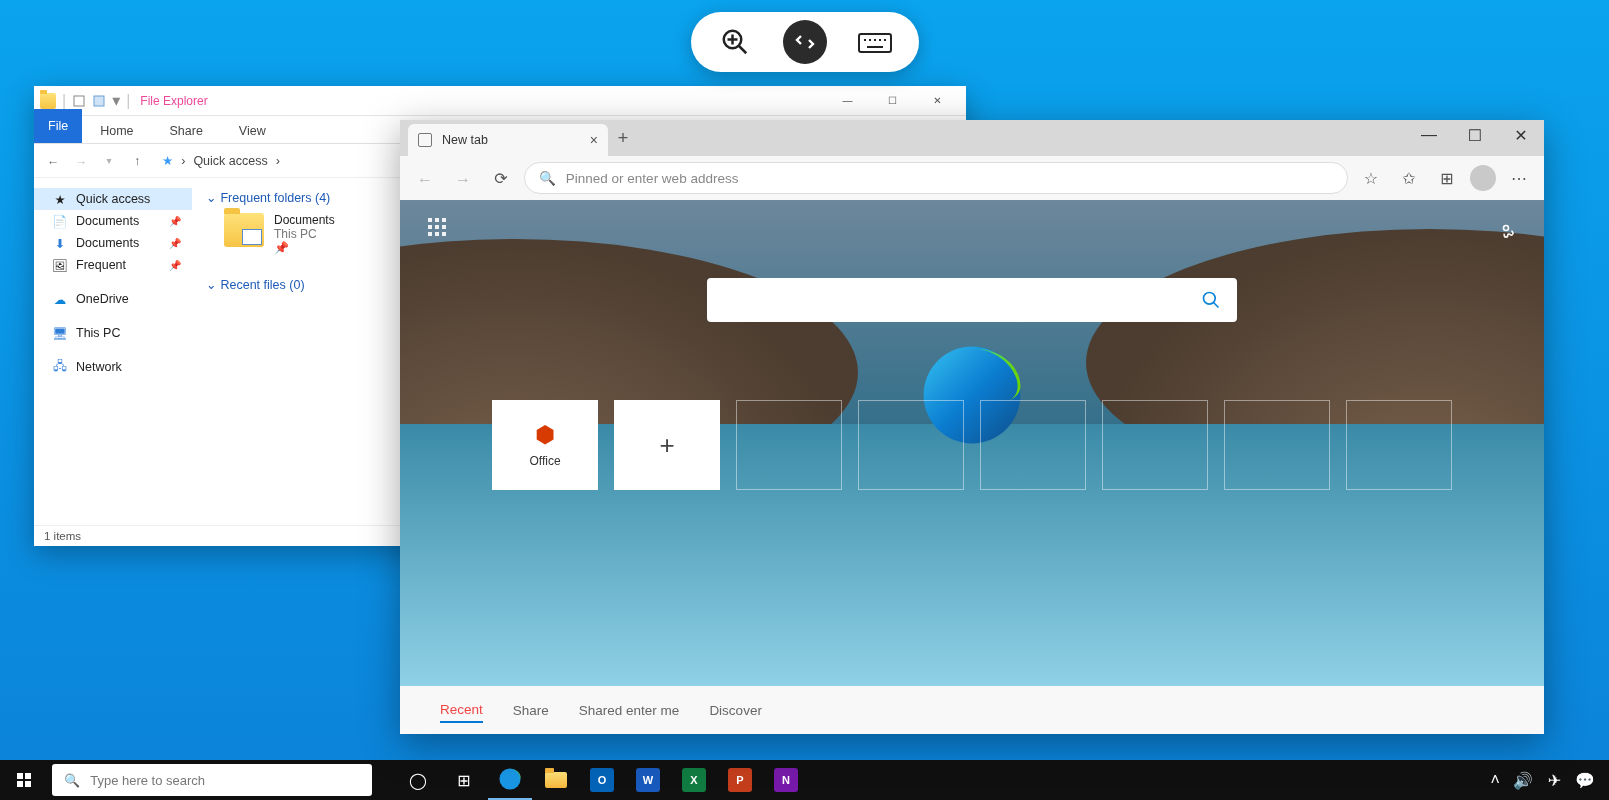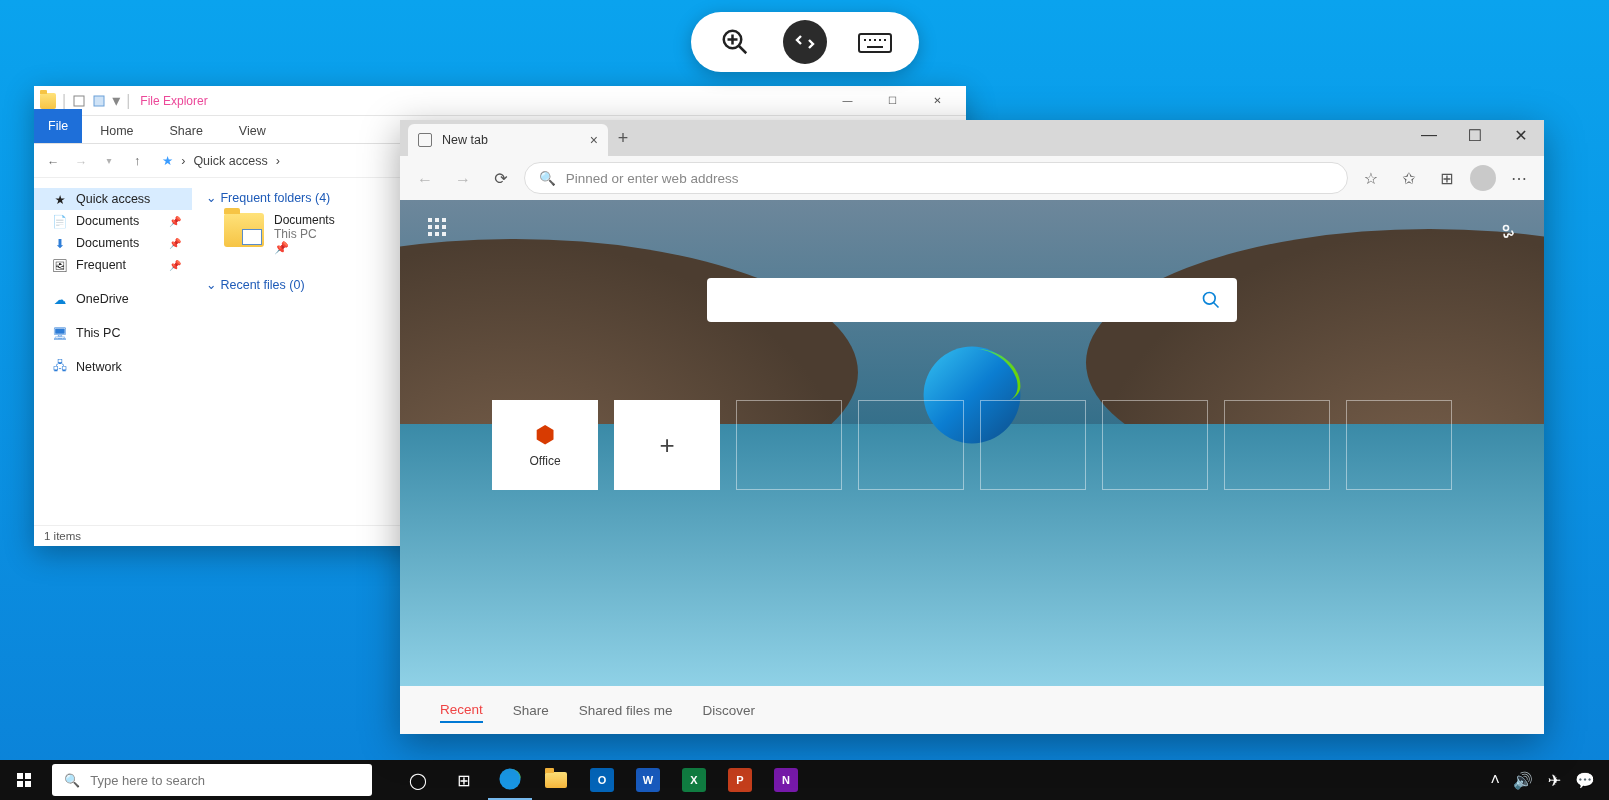--- a/index.html
+++ b/index.html
@@ -314,21 +314,21 @@
         <div class="tile"></div>
         <div class="tile"></div>
         <div class="tile"></div>
         <div class="tile"></div>
         <div class="tile"></div>
       </div>
     </div>
     <div class="feed-tabs">
       <div class="ft active">Recent</div>
       <div class="ft">Share</div>
-      <div class="ft">Shared files me</div>
+      <div class="ft">Shared enter me</div>
       <div class="ft">Discover</div>
     </div>
   </div>
 </div>
 
 <div class="taskbar">
   <div class="start">
     <div class="win-sq">
         <span></span>
         <span></span>

